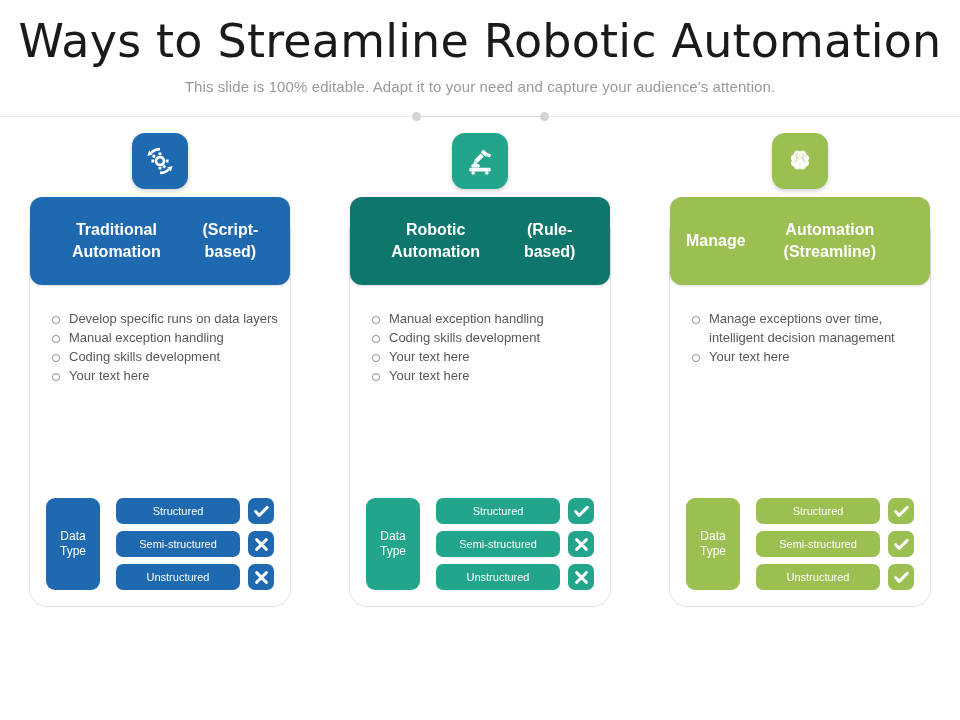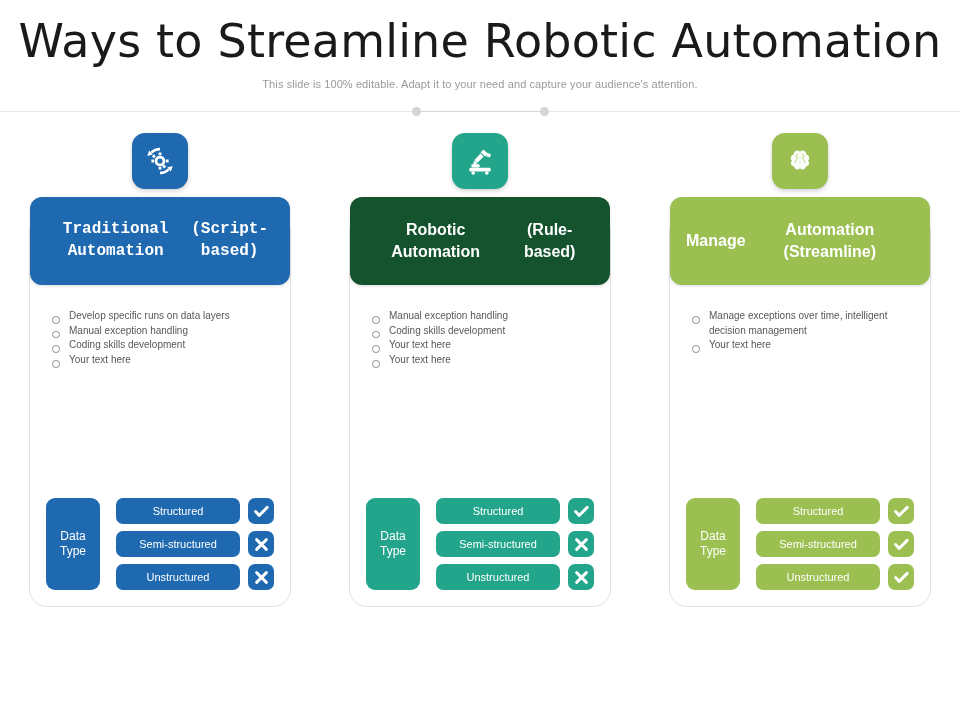--- a/index.html
+++ b/index.html
@@ -18,21 +18,21 @@
     text-align: center;
     font-size: 46px;
     font-weight: 400;
     color: #1a1a1a;
     letter-spacing: 0.2px;
     padding-top: 14px;
     font-family: "DejaVu Sans", sans-serif;
   }
   .slide-subtitle {
     text-align: center;
-    font-size: 11px;
+    font-size: 15px;
     color: #9a9a9a;
     margin-top: 10px;
     letter-spacing: 0.1px;
   }
 
   .divider-wrap {
     position: relative;
     margin-top: 14px;
     height: 16px;
   }
@@ -131,21 +131,21 @@
 
   
   .bullets {
     margin-top: 94px;
     width: 100%;
     padding: 0 10px 0 20px;
     list-style: none;
   }
   .bullets li {
     position: relative;
-    font-size: 10px;
+    font-size: 13px;
     color: #585858;
     line-height: 1.47;
     padding-left: 19px;
     margin-bottom: 0px;
   }
   .bullets li::before {
     content: "";
     position: absolute;
     left: 2px;
     top: 7px;
@@ -235,21 +235,21 @@
         <path d="M10.9 10.3l1.9 1.9-1.9 2-2-2zM21.2 20.6l2 1.9-2 2-1.9-2z"></path>
         <path d="M17 3.7a13.3 13.3 0 00-9.6 4l1.9 1.9A10.6 10.6 0 0117 6.4V3.7z"></path>
         <path d="M6.1 6.6L4.3 12l5.4-1.5z"></path>
         <path d="M17 30.3a13.3 13.3 0 009.6-4l-1.9-1.9A10.6 10.6 0 0117 27.6v2.7z"></path>
         <path d="M27.9 27.4l1.8-5.4-5.4 1.5z"></path>
       </g>
     </svg>
           </span>
         </div>
         <div class="card">
-          <div class="card-header" style="background: rgb(31, 105, 176); font-family: Liberation Mono, monospace;">
+          <div class="card-header" style="background: rgb(31, 105, 176);">
             <span>Traditional Automation</span>
             <br>
             <span>(Script-based)</span>
           </div>
           <ul class="bullets">
             <li>Develop specific runs on data layers</li>
             <li>Manual exception handling</li>
             <li>Coding skills development</li>
             <li>Your text here</li>
           </ul>
@@ -297,21 +297,21 @@
         <rect x="8.4" y="20.2" width="8.2" height="3.2" rx="0.8"></rect>
         <rect x="6.3" y="23.8" width="21.4" height="3.6" rx="1.2"></rect>
         <circle cx="10.2" cy="29" r="1.8"></circle>
         <circle cx="23.8" cy="29" r="1.8"></circle>
         <path d="M24.4 9.1l3.6 1.2-1.1 3.2-3.6-1.2z"></path>
       </g>
     </svg>
           </span>
         </div>
         <div class="card">
-          <div class="card-header" style="background: #14532d;">
+          <div class="card-header" style="background: #0f766e;">
             <span>Robotic Automation</span>
             <br>
             <span>(Rule-based)</span>
           </div>
           <ul class="bullets">
             <li>Manual exception handling</li>
             <li>Coding skills development</li>
             <li>Your text here</li>
             <li>Your text here</li>
           </ul>

